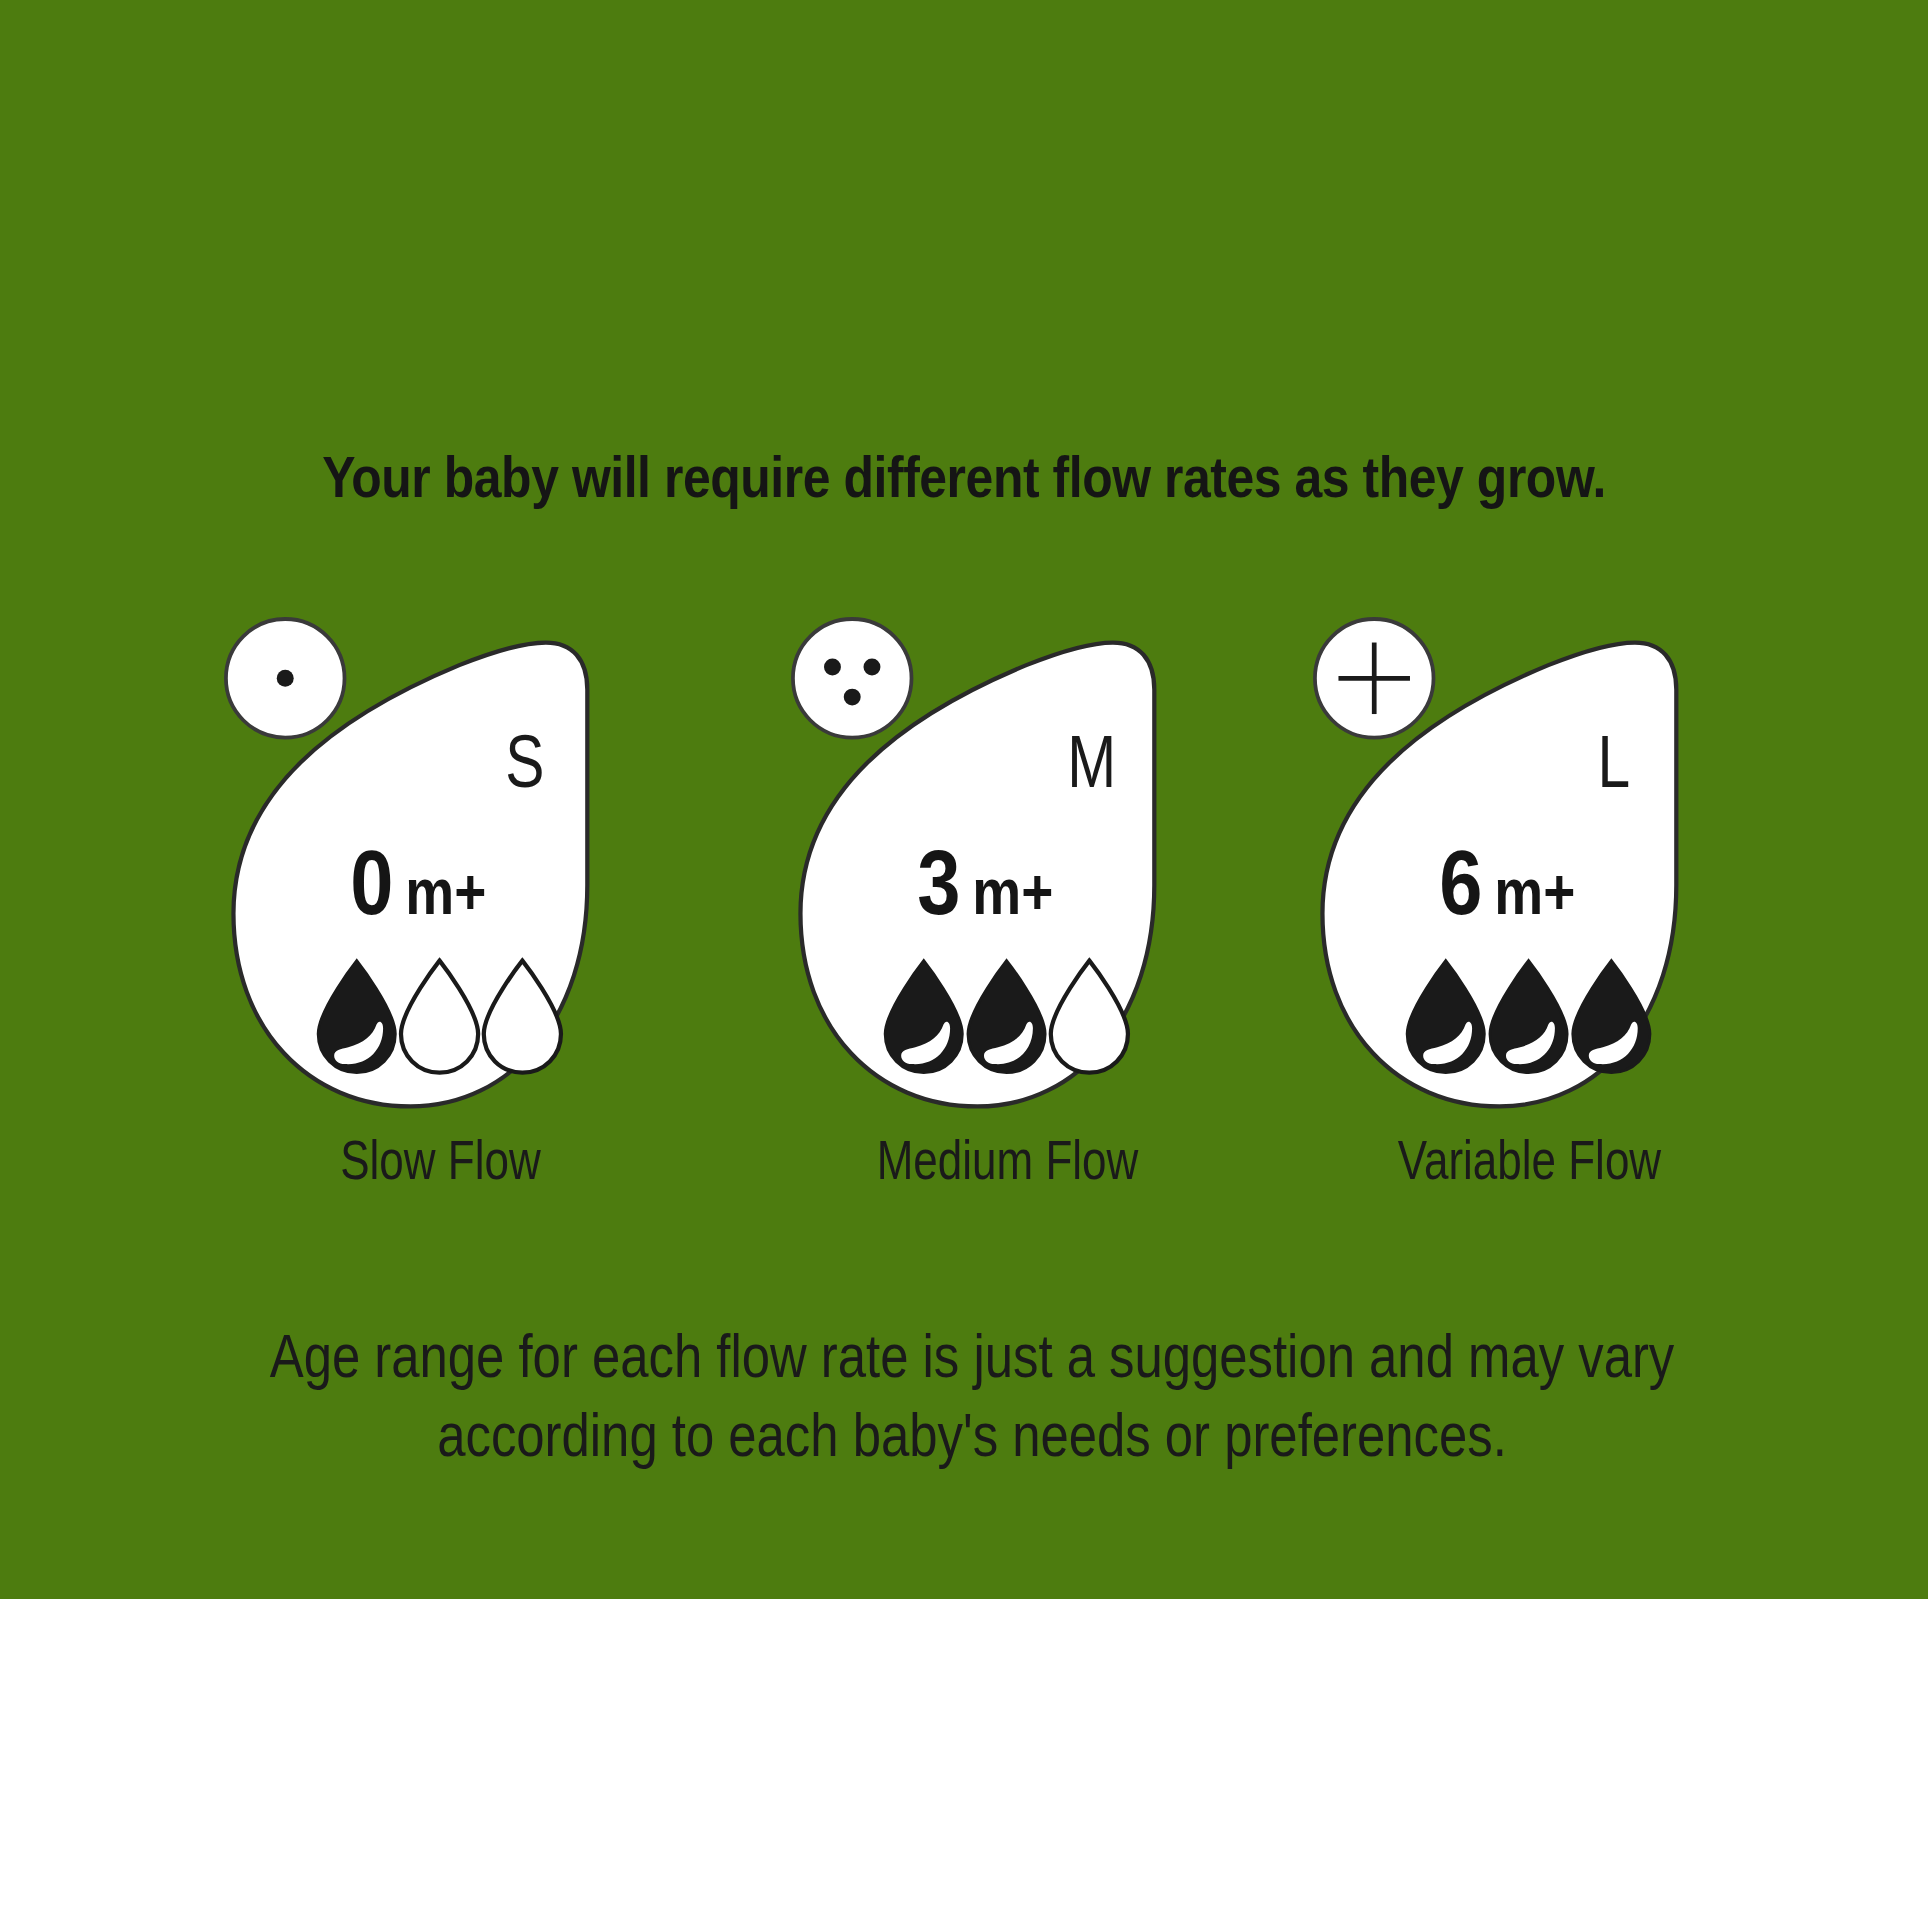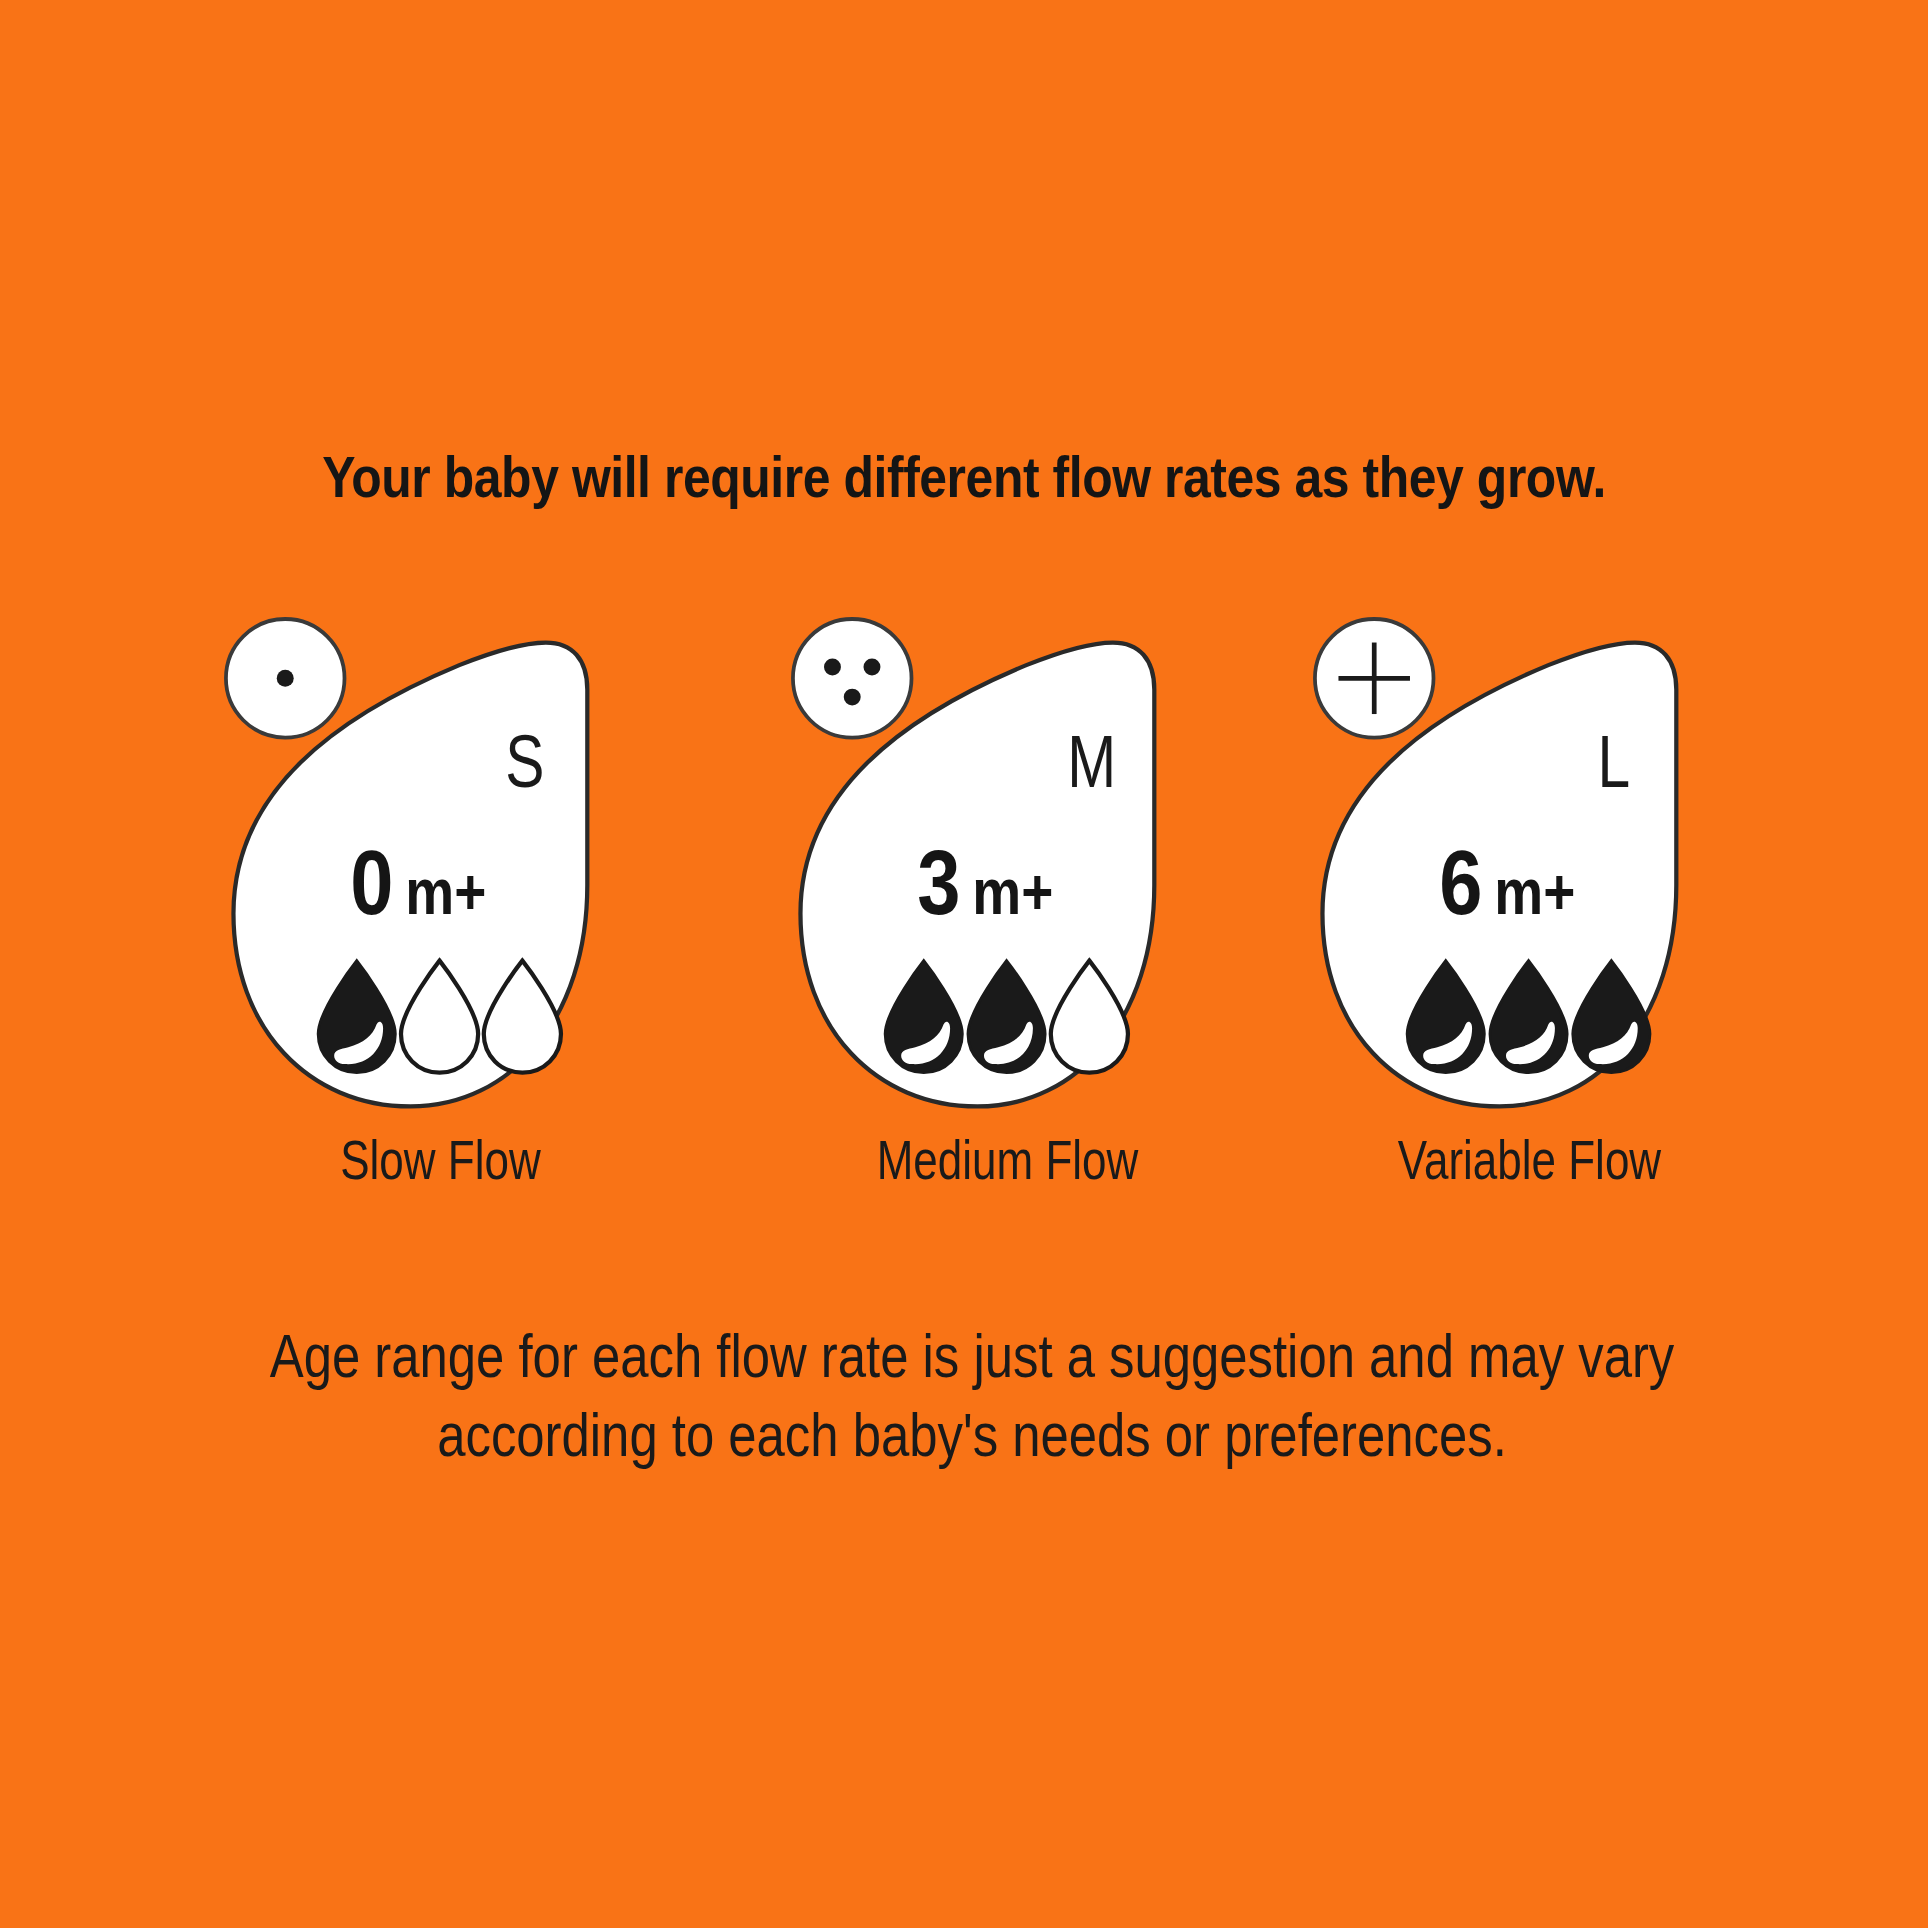--- a/index.html
+++ b/index.html
@@ -13,22 +13,22 @@
     font-family: "Liberation Sans", sans-serif;
     color: #1a1a1a;
     overflow: hidden;
     position: relative;
   }
 
   #page {
     position: absolute;
     left: 0; top: 0;
     width: 1928px;
-    height: 1928px;
-    background: #f97316;
+    height: 1599px;
+    background: #4d7c0f;
   }
 
   
   .headline {
     position: absolute;
     left: 0;
     top: 443px;
     width: 1928px;
     text-align: center;
     font-family: "Liberation Sans Narrow", "Liberation Sans", sans-serif;

